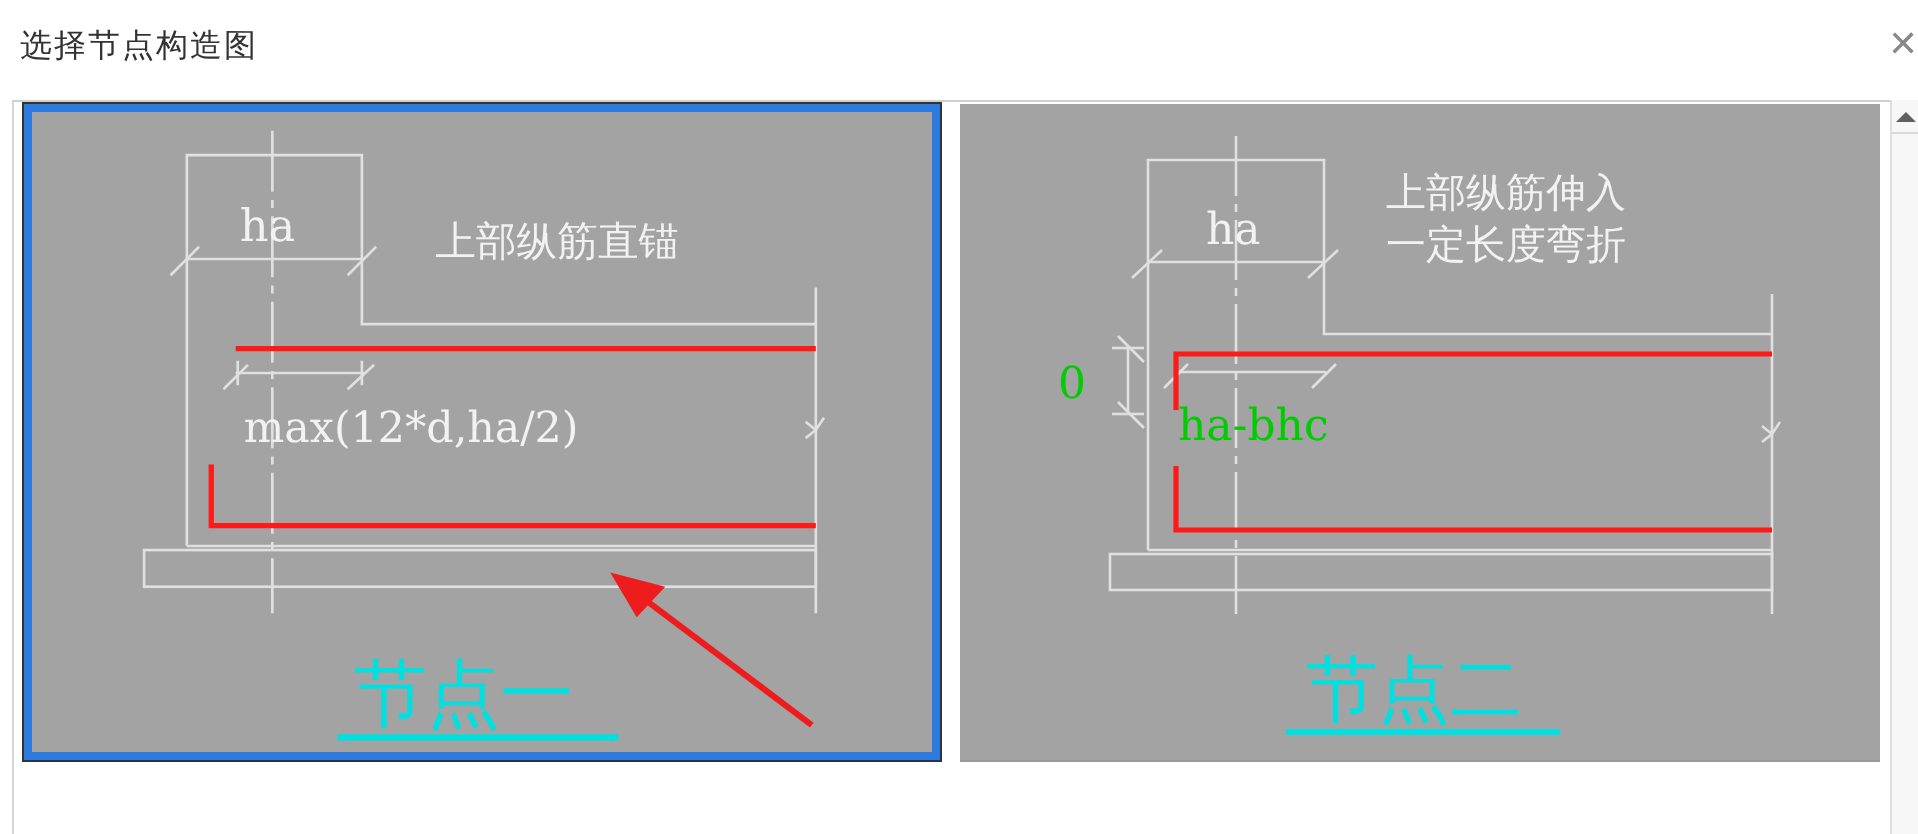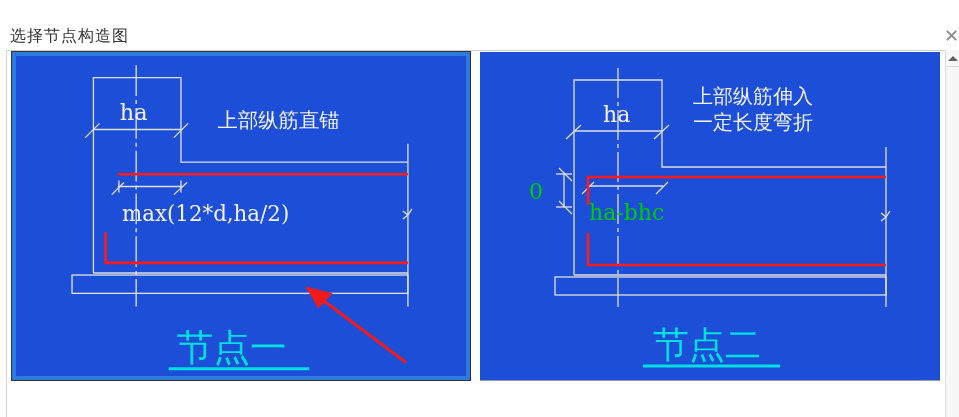--- a/index.html
+++ b/index.html
@@ -1,27 +1,27 @@
 <!DOCTYPE html>
 <html><head>
 <meta charset="utf-8">
 <style>
   html, body { margin: 0; padding: 0; }
   body {
     width: 959px; height: 417px; background: #ffffff; position: relative; overflow: hidden;
     font-family: "DejaVu Sans", "Liberation Sans", sans-serif;
   }
-  .title-bar { position: absolute; left: 0; top: 17px; width: 959px; height: 44px; }
+  .title-bar { position: absolute; left: 0; top: 4px; width: 959px; height: 44px; }
   .dialog-title { position: absolute; left: 10px; top: 9px; font-size: 16px; color: #333333; letter-spacing: 1px; }
   .close-btn { position: absolute; left: 944px; top: 8px; width: 20px; height: 24px; color: #888888; font-size: 18px; cursor: pointer; }
   .content-panel {
     position: absolute; left: 6px; top: 50px; width: 940px; height: 380px;
     border-top: 1px solid #cfcfcf; border-left: 1px solid #d6d6d6; background: #ffffff;
   }
-  .node-card { position: absolute; background: #1d4ed8; cursor: pointer; }
+  .node-card { position: absolute; background: #a3a3a3; cursor: pointer; }
   .node-card.selected { box-shadow: 0 0 0 1px #3a3a3a; }
   .node-card svg { position: absolute; left: 0; top: 0; }
   .card-1 { left: 12px; top: 52px; width: 458px; height: 328px; border: 4px solid #2e7be0; box-sizing: border-box; outline: 1px solid #333; }
   .card-2 { left: 480px; top: 52px; width: 460px; height: 328px; border-bottom: 1px solid #999; }
   .scrollbar { position: absolute; left: 945px; top: 50px; width: 14px; height: 367px; background: #f7f7f7; border-left: 1px solid #dedede; }
   .scroll-up { position: absolute; left: 0; top: 0; width: 14px; height: 16px; border-bottom: 1px solid #d8d8d8; cursor: pointer; }
   .scroll-up::before {
     content: ""; position: absolute; left: 2px; top: 6px; width: 0; height: 0;
     border-left: 5px solid transparent; border-right: 5px solid transparent; border-bottom: 5px solid #606060;
   }

